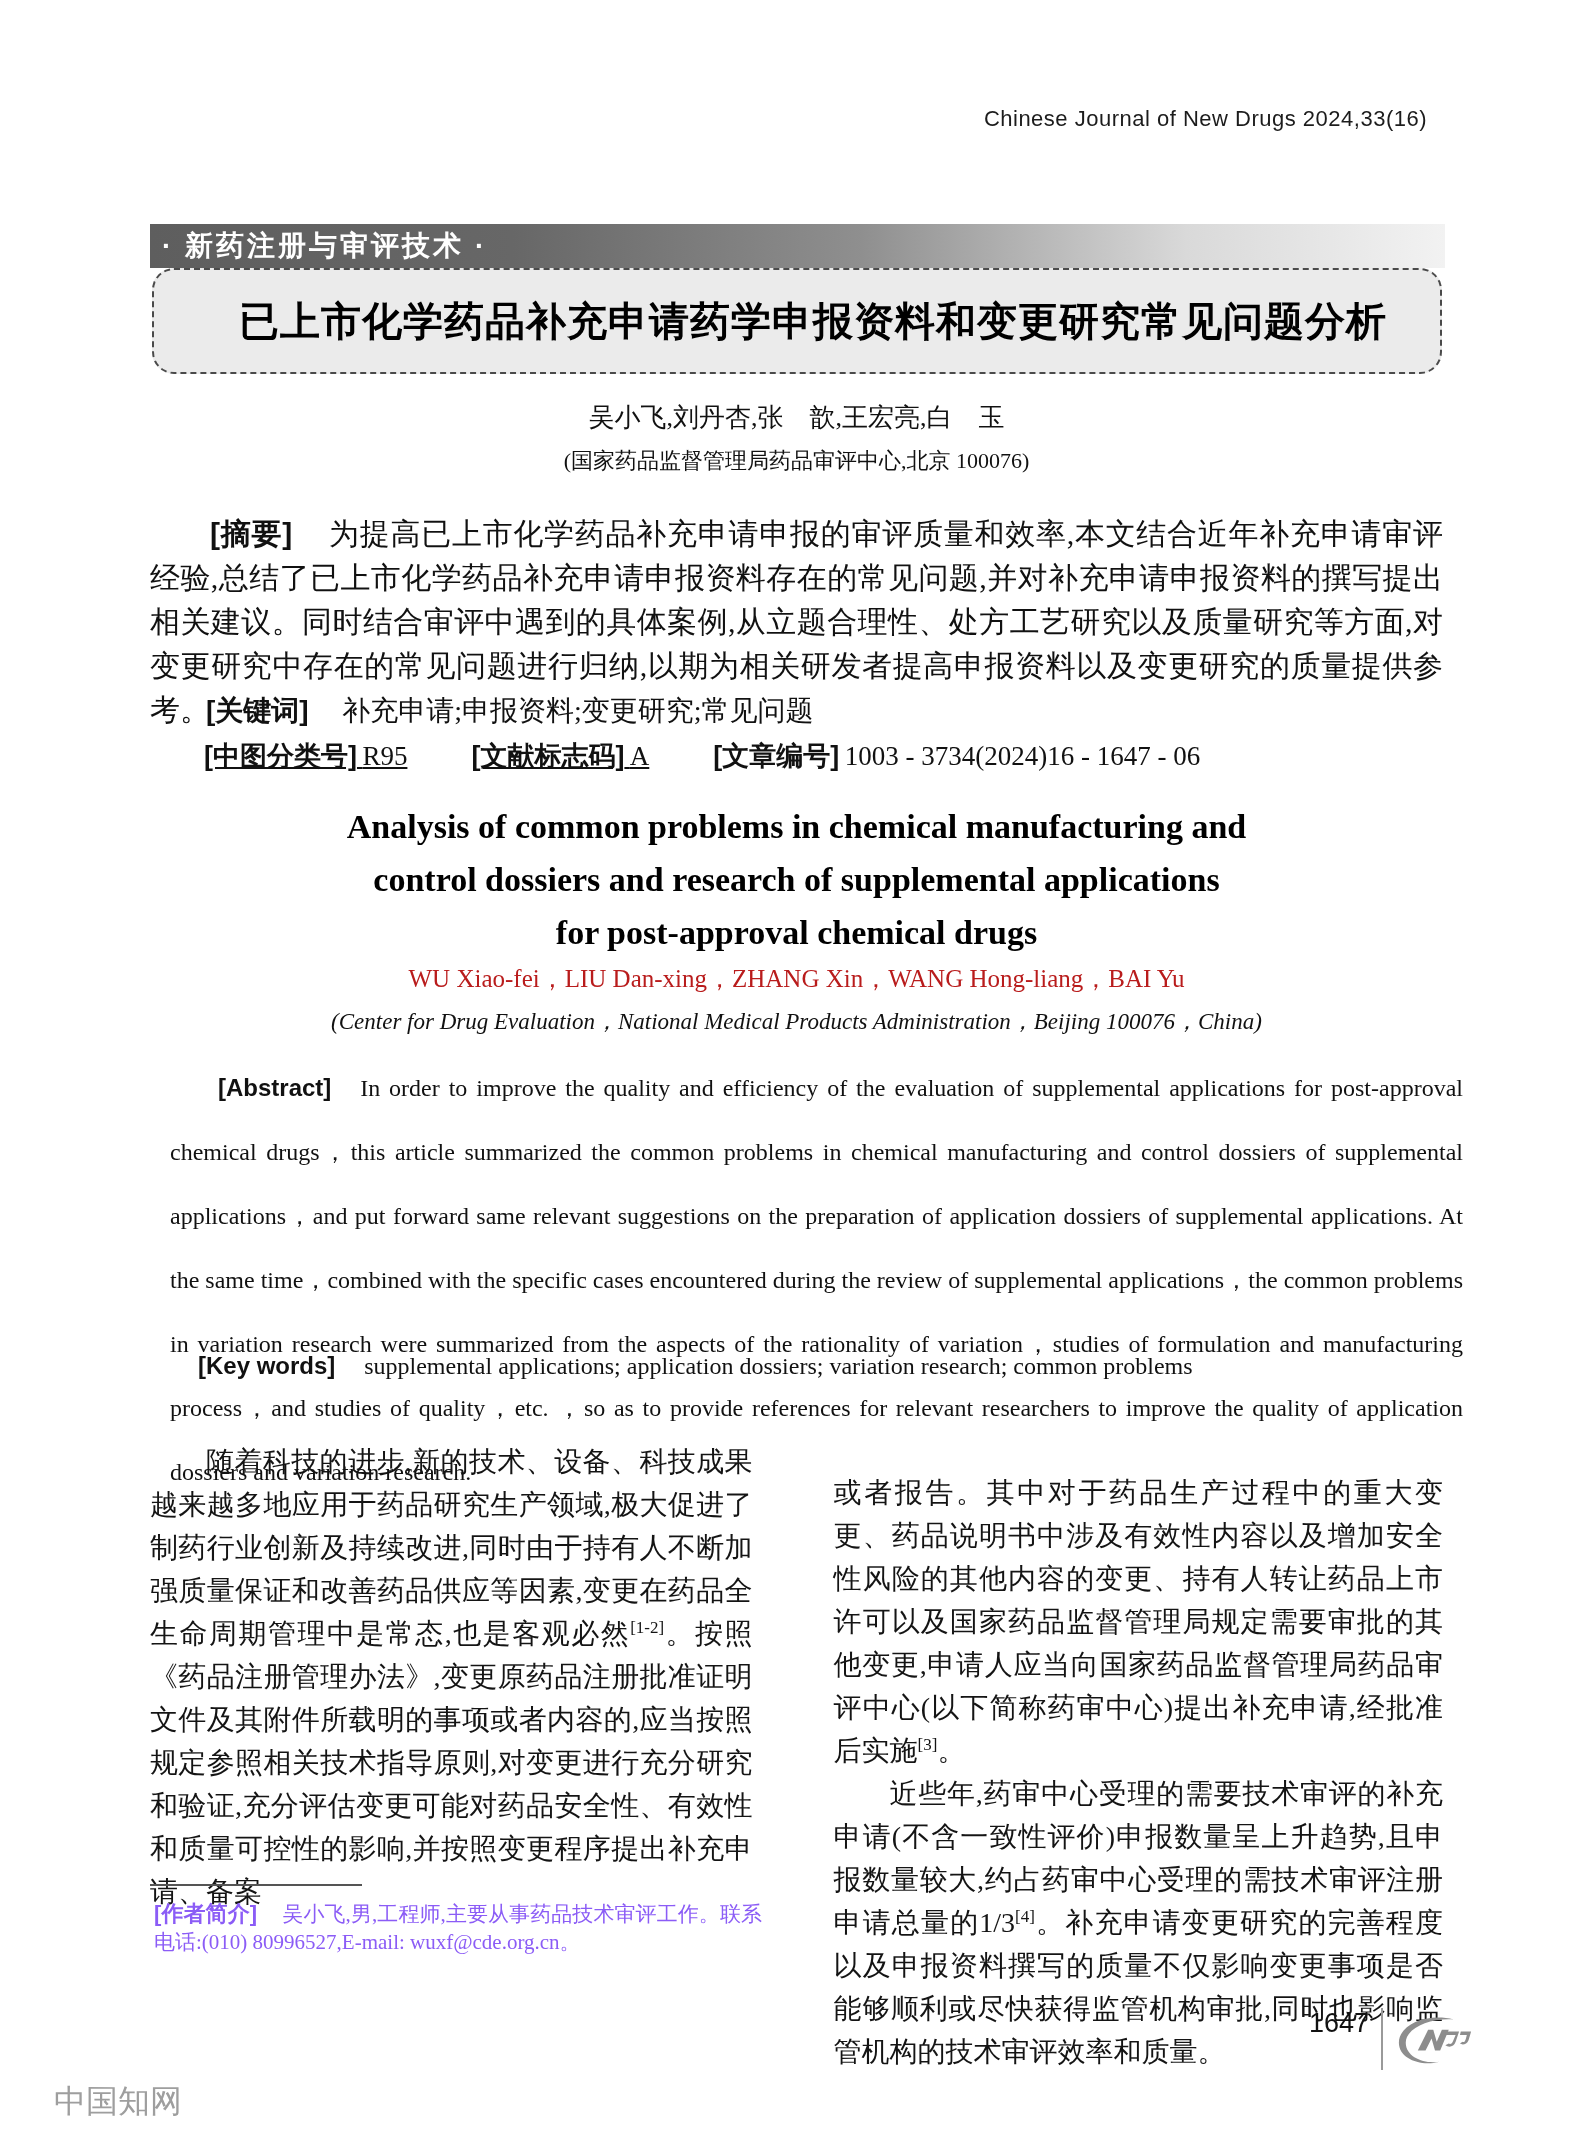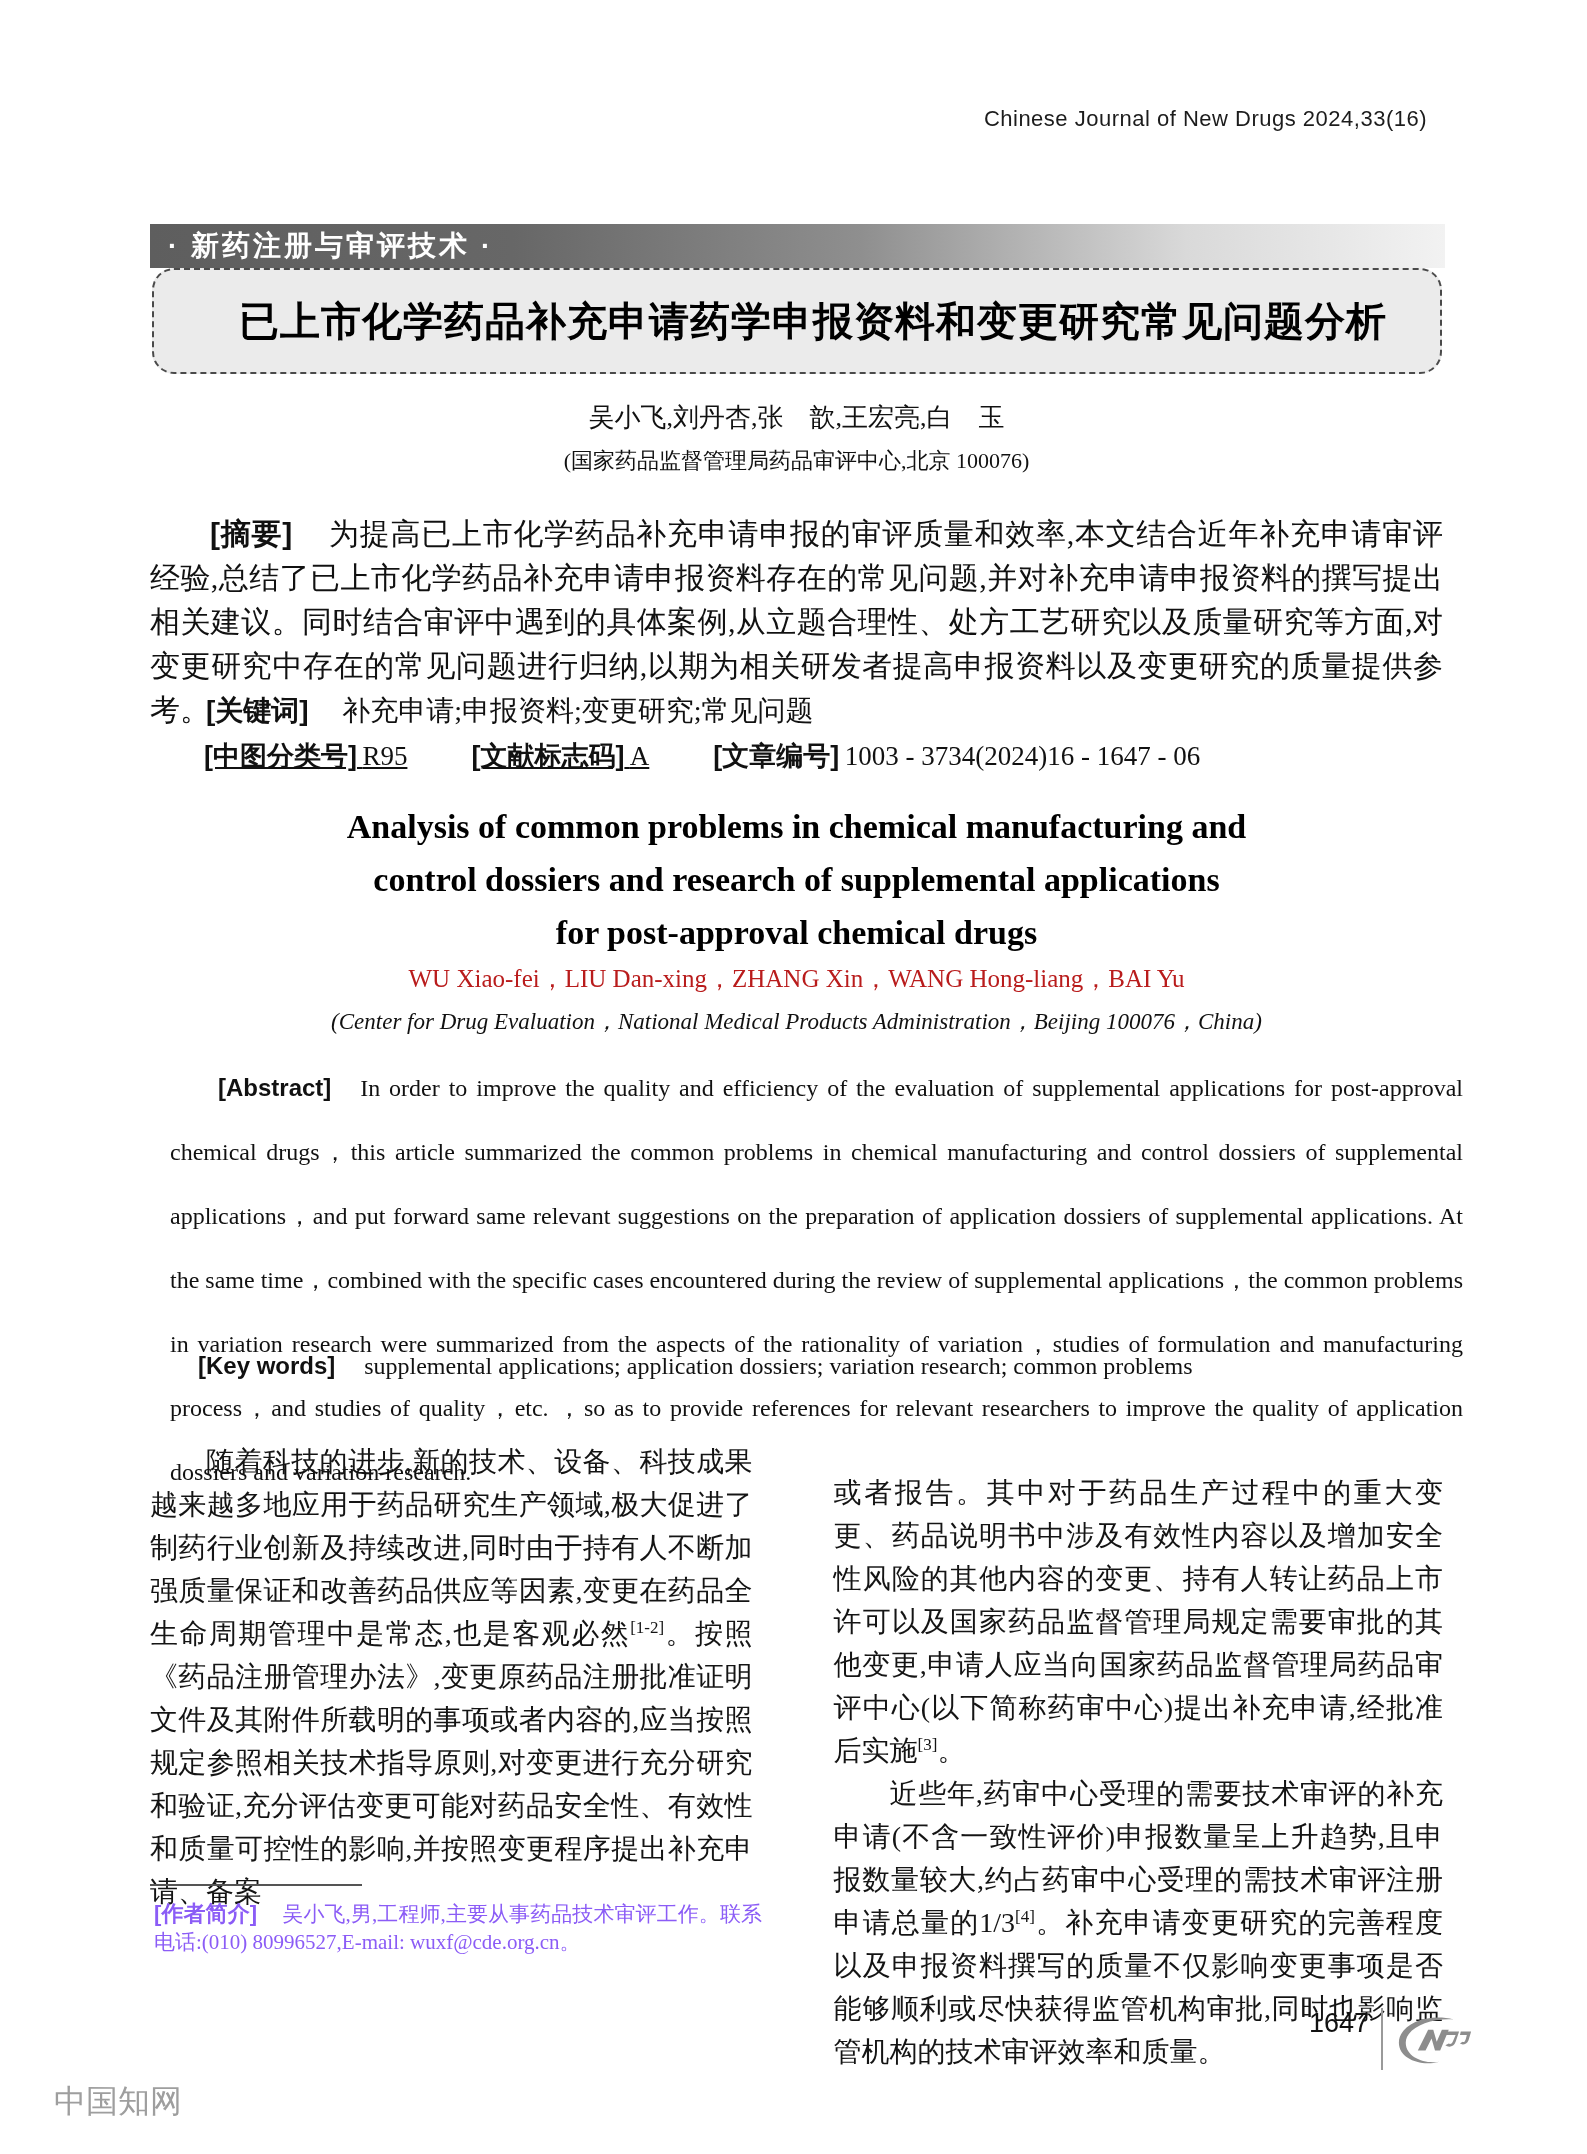--- a/index.html
+++ b/index.html
@@ -8,21 +8,21 @@
   .abs{position:absolute;}
   .serif{font-family:"Liberation Serif", serif;}
 
   .journal-header{top:106px;left:0;width:1427px;text-align:right;
     font-family:"Liberation Sans", sans-serif;font-size:22px;color:#1c1c1c;letter-spacing:0.5px;}
 
   .badge-bar{top:224px;left:150px;width:1295px;height:44px;
     background:linear-gradient(90deg,#5e5e5e 0%,#676767 28%,#8f8f8f 55%,#d9d9d9 80%,#f2f2f2 100%);
     display:flex;align-items:center;}
   .badge-bar span{color:#ffffff;font-family:"Liberation Sans", sans-serif;
-    font-size:28px;font-weight:600;letter-spacing:3px;padding-left:18px;}
+    font-size:28px;font-weight:600;letter-spacing:3px;padding-left:12px;}
 
   .title-box{top:268px;left:152px;width:1290px;height:106px;box-sizing:border-box;
     background:#ebebeb;border:2px dashed #4a4a4a;border-radius:22px;
     display:flex;align-items:center;justify-content:center;padding-left:32px;}
   .title-box h1{margin:0;font-family:"Liberation Sans", sans-serif;font-weight:700;
     font-size:40px;color:#000;letter-spacing:1px;}
 
   .authors-cn{top:400px;left:150px;width:1293px;text-align:center;font-size:26px;color:#111;}
   .affiliation-cn{top:446px;left:150px;width:1293px;text-align:center;font-size:22px;color:#111;}
 

